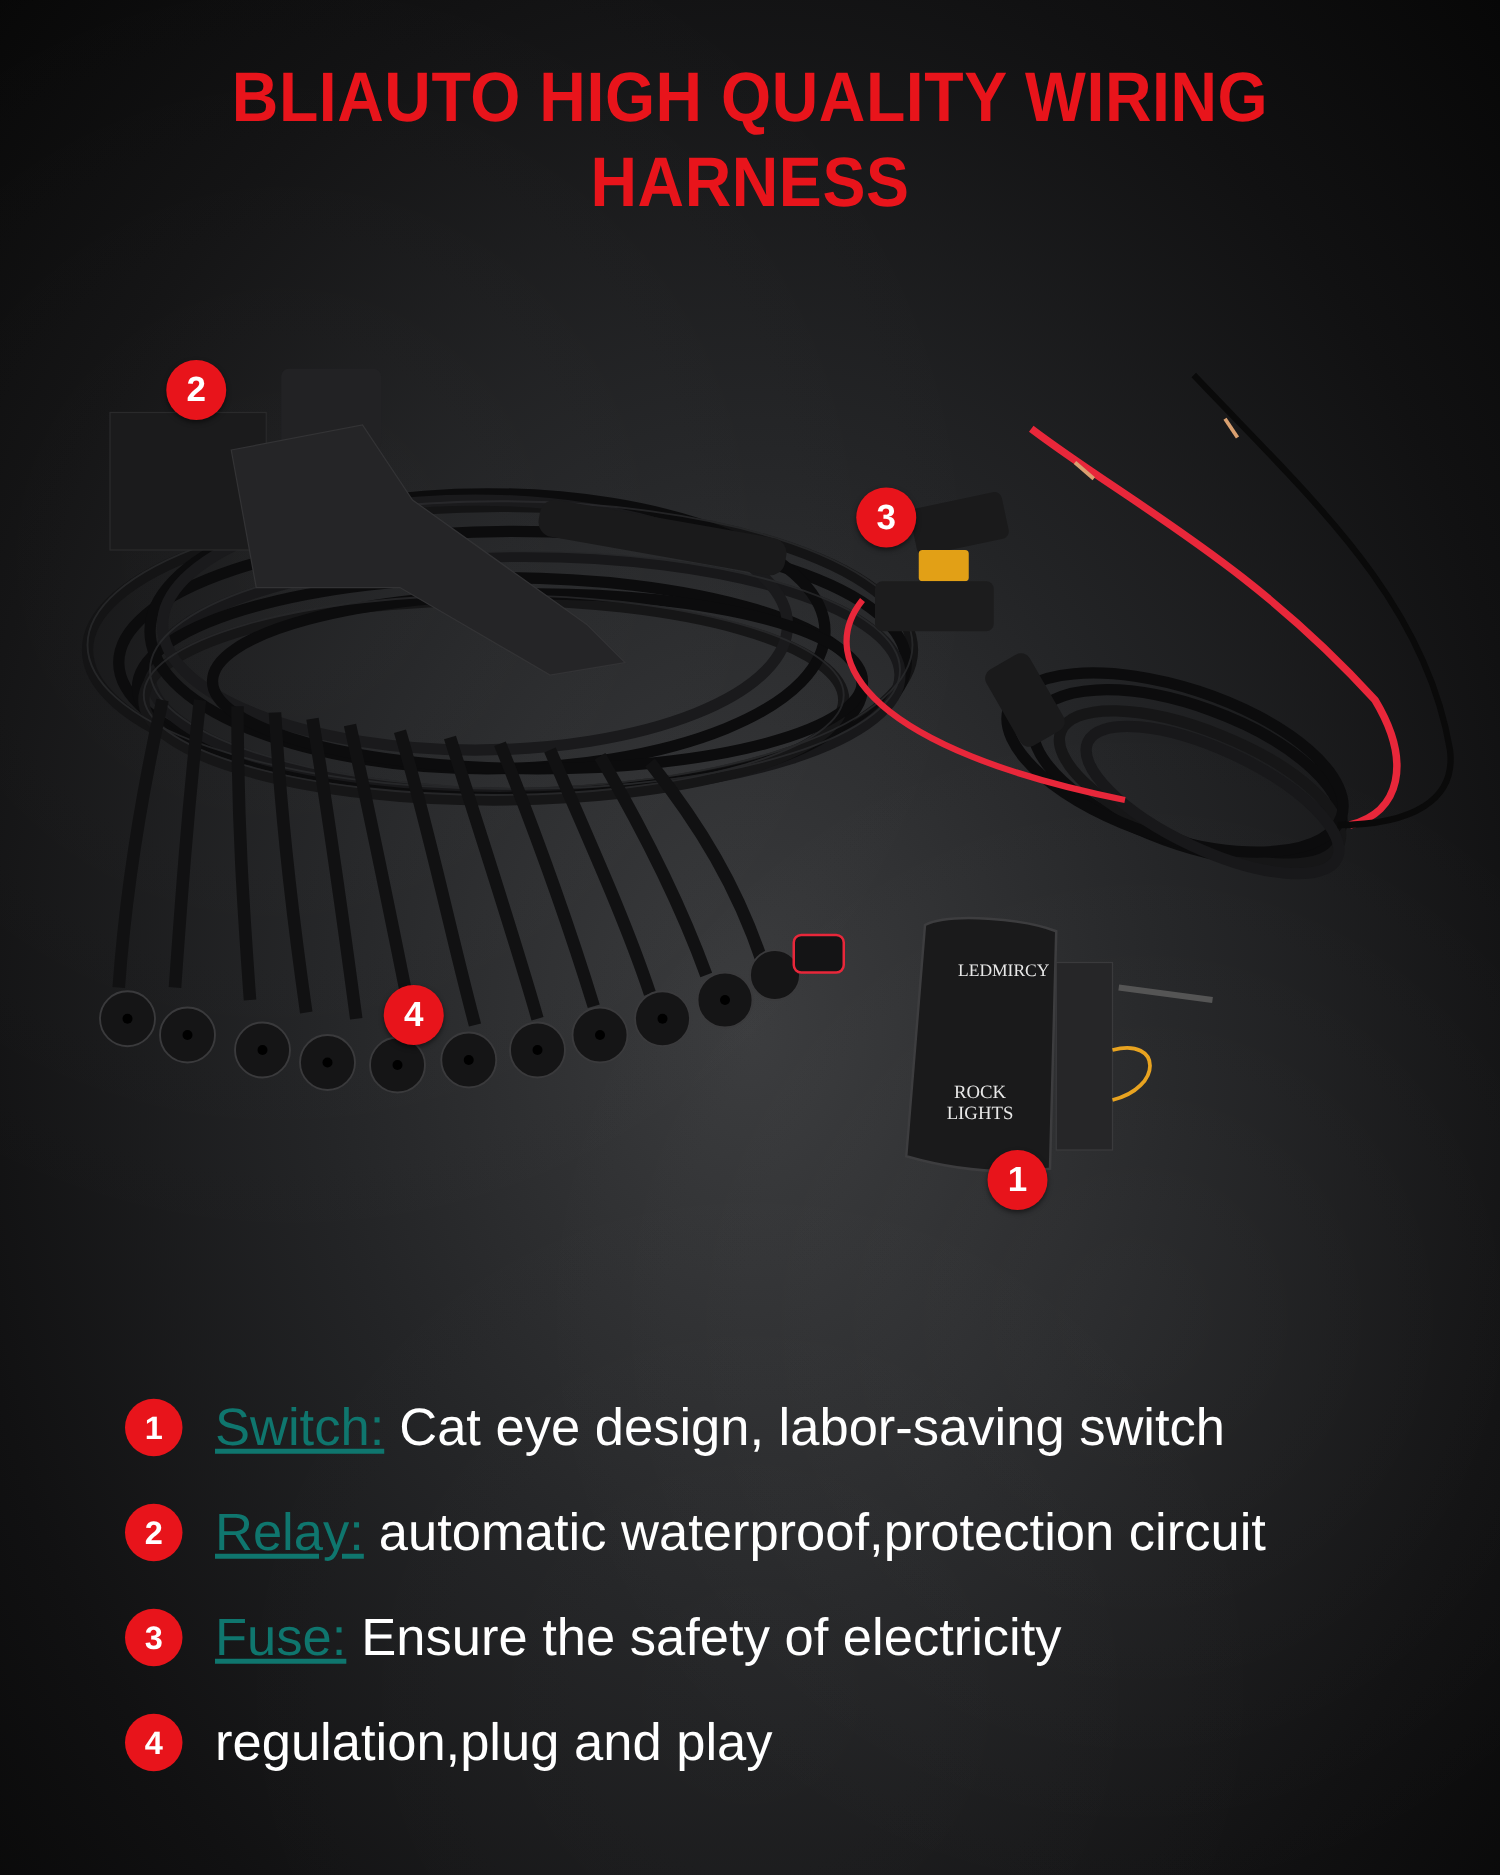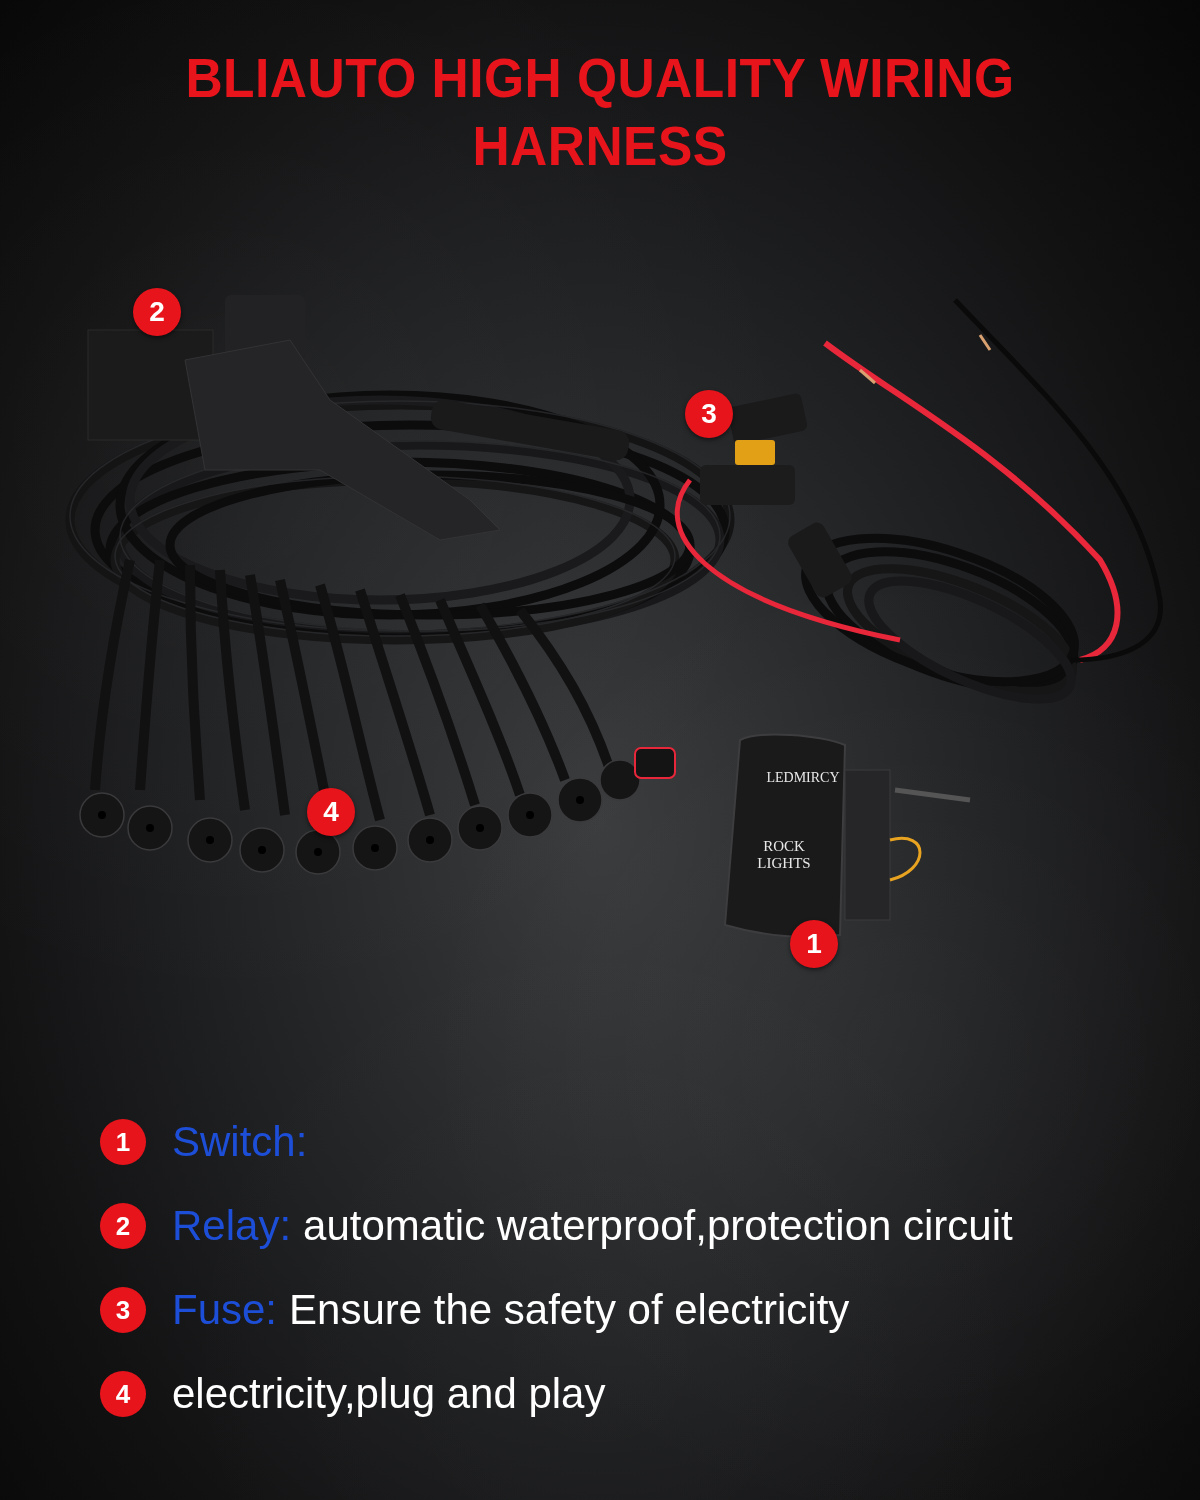--- a/index.html
+++ b/index.html
@@ -32,21 +32,21 @@
   .features { position:absolute; left:100px; top:1100px; width:1050px; }
   .feature {
     display:flex; align-items:center; height:84px;
     font-size:42px; white-space:nowrap;
   }
   .feature .num {
     width:46px; height:46px; border-radius:50%; background:#e8141b; color:#fff;
     font-weight:bold; font-size:26px; display:flex; align-items:center; justify-content:center;
     margin-right:26px; flex:0 0 46px;
   }
-  .feature .key { color:#1d4ed8; margin-right:12px; }
+  .feature .key { color:#0f766e; margin-right:12px;text-decoration:underline; }
   .feature .desc { color:#ffffff; }
 </style>
 </head>
 <body>
 
 <div class="noise"></div>
 
 <div class="title">
   <div>BLIAUTO HIGH QUALITY WIRING</div>
   <div>HARNESS</div>
@@ -136,42 +136,43 @@
       <circle cx="580" cy="800" r="4"></circle>
     </g>
     <rect x="635" y="748" width="40" height="30" rx="6" fill="#141415" stroke="#e8273a" stroke-width="2"></rect>
 
     <path d="M740 740 C 760 730, 820 735, 845 745 L 840 935 C 800 940, 760 935, 725 925 Z" fill="#1a1a1b" stroke="#3d3d3f" stroke-width="2"></path>
     <rect x="845" y="770" width="45" height="150" fill="#262628" stroke="#3a3a3c"></rect>
     <path d="M895 790 L 970 800" stroke="#555" stroke-width="5"></path>
     <path d="M890 840 C 930 830, 930 870, 890 880" fill="none" stroke="#e8a320" stroke-width="3"></path>
   </svg>
   <div class="switch-label" style="left:742px; top:520px; width:90px; font-size:14px;">LEDMIRCY</div>
-  <div class="switch-label" style="left:738px; top:588px; width:60px; font-size:15px; line-height:17px;font-family:Liberation Serif, serif;">
+  <div class="switch-label" style="left:738px; top:616px; width:60px; font-size:15px; line-height:17px;font-family:Liberation Serif, serif;">
     <div>ROCK</div>
     <div>LIGHTS</div>
   </div>
   <div class="badge" style="left:790px; top:670px;">1</div>
   <div class="badge" style="left:133px; top:38px;">2</div>
   <div class="badge" style="left:685px; top:140px;">3</div>
   <div class="badge" style="left:307px; top:538px;">4</div>
 </div>
 
 <div class="features">
   <div class="feature">
     <span class="num">1</span>
     <span class="key">Switch:</span>
+    <span class="desc">Cat eye design, labor-saving switch</span>
   </div>
   <div class="feature">
     <span class="num">2</span>
     <span class="key">Relay:</span>
     <span class="desc">automatic waterproof,protection circuit</span>
   </div>
   <div class="feature">
     <span class="num">3</span>
     <span class="key">Fuse:</span>
     <span class="desc">Ensure the safety of electricity</span>
   </div>
   <div class="feature">
     <span class="num">4</span>
-    <span class="desc">electricity,plug and play</span>
+    <span class="desc">regulation,plug and play</span>
   </div>
 </div>
 
 </body></html>

